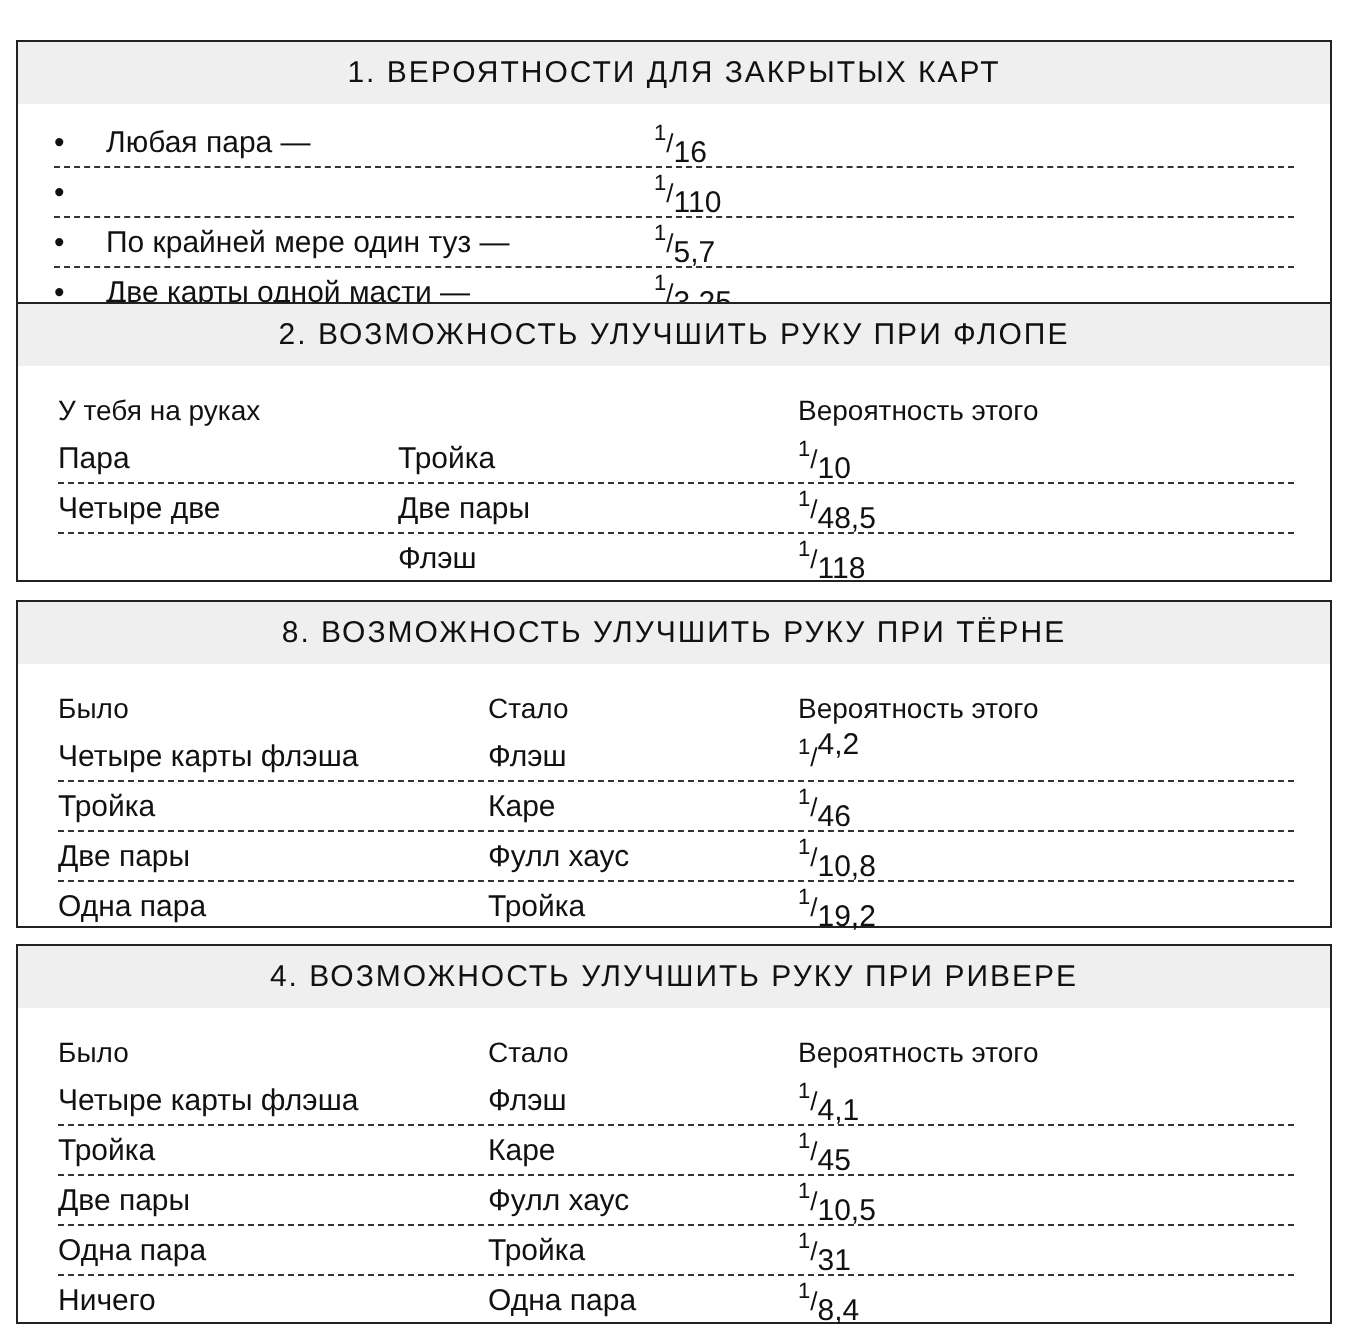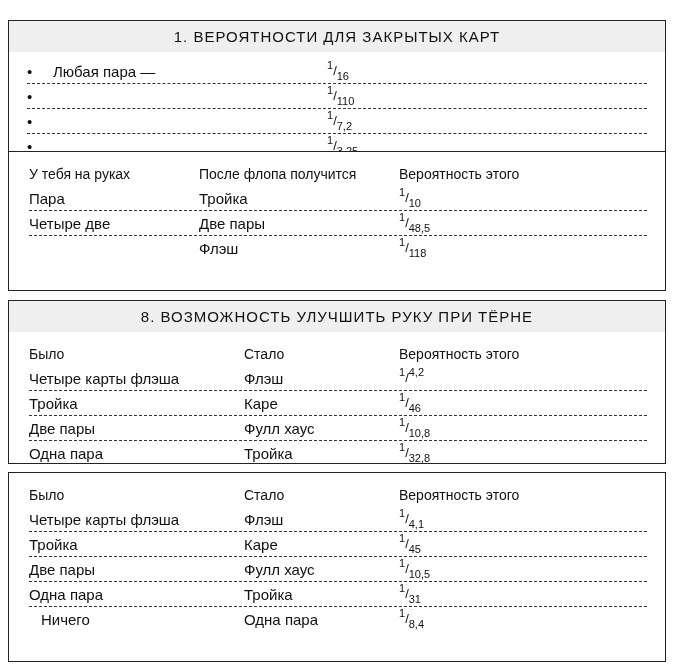--- a/index.html
+++ b/index.html
@@ -6,21 +6,21 @@
   .page { width:677px; height:666px; position:relative; }
   .box { position:absolute; left:8px; width:656px; border:1.5px solid #222; background:#fff; }
   .box-head { background:#efefef; text-align:center; font-size:15px; letter-spacing:1px; height:31px; line-height:31px; }
   .box-body { padding:4px 0 0 0; }
   .row { position:relative; height:24px; font-size:15px; }
   .row.dashed { border-bottom:1px dashed #333; }
   .rowline { margin-left:18px; margin-right:18px; }
   .c { position:absolute; top:4px; }
   .frac { font-size:13px; }
   .frac .num { position:relative; top:-6px; font-size:11px; }
-  .frac .den { position:relative; top:5px; font-size:11px; }
+  .frac .den { position:relative; top:5px; font-size:15px; }
   .frac .den.up { top:-6px; }
   .hdr { font-size:14px; }
 </style>
 </head>
 <body>
 
 <div class="page">
 
   <div class="box" style="top:20px;height:138px;">
     <div class="box-head">1. ВЕРОЯТНОСТИ ДЛЯ ЗАКРЫТЫХ КАРТ</div>
@@ -29,34 +29,36 @@
         <span class="c" style="left:0">•</span>
         <span class="c" style="left:26px">Любая пара —</span>
         <span class="c frac" style="left:300px"><span class="num">1</span><span>/</span><span class="den">16</span></span>
       </div>
       <div class="row dashed">
         <span class="c" style="left:0">•</span>
         <span class="c frac" style="left:300px"><span class="num">1</span><span>/</span><span class="den">110</span></span>
       </div>
       <div class="row dashed">
         <span class="c" style="left:0">•</span>
-        <span class="c frac" style="left:300px"><span class="num">1</span><span>/</span><span class="den">7,2</span></span>
+        <span class="c" style="left:26px">По крайней мере один туз —</span>
+        <span class="c frac" style="left:300px"><span class="num">1</span><span>/</span><span class="den">5,7</span></span>
       </div>
       <div class="row">
         <span class="c" style="left:0">•</span>
+        <span class="c" style="left:26px">Две карты одной масти —</span>
         <span class="c frac" style="left:300px"><span class="num">1</span><span>/</span><span class="den">3,25</span></span>
       </div>
     </div>
   </div>
 
   <div class="box" style="top:151px;height:138px;">
+    <div class="box-head">2. ВОЗМОЖНОСТЬ УЛУЧШИТЬ РУКУ ПРИ ФЛОПЕ</div>
     <div class="box-body rowline" style="margin-left:20px;margin-top:6px;">
       <div class="row hdr">
         <span class="c" style="left:0">У тебя на руках</span>
-        <span class="c" style="left:170px">После флопа получится</span>
         <span class="c" style="left:370px">Вероятность этого</span>
       </div>
       <div class="row dashed">
         <span class="c" style="left:0">Пара</span>
         <span class="c" style="left:170px">Тройка</span>
         <span class="c frac" style="left:370px"><span class="num">1</span><span>/</span><span class="den">10</span></span>
       </div>
       <div class="row dashed">
         <span class="c" style="left:0">Четыре две</span>
         <span class="c" style="left:170px">Две пары</span>
@@ -88,26 +90,27 @@
         <span class="c frac" style="left:370px"><span class="num">1</span><span>/</span><span class="den">46</span></span>
       </div>
       <div class="row dashed">
         <span class="c" style="left:0">Две пары</span>
         <span class="c" style="left:215px">Фулл хаус</span>
         <span class="c frac" style="left:370px"><span class="num">1</span><span>/</span><span class="den">10,8</span></span>
       </div>
       <div class="row">
         <span class="c" style="left:0">Одна пара</span>
         <span class="c" style="left:215px">Тройка</span>
-        <span class="c frac" style="left:370px"><span class="num">1</span><span>/</span><span class="den">32,8</span></span>
+        <span class="c frac" style="left:370px"><span class="num">1</span><span>/</span><span class="den">19,2</span></span>
       </div>
     </div>
   </div>
 
   <div class="box" style="top:472px;height:188px;">
+    <div class="box-head">4. ВОЗМОЖНОСТЬ УЛУЧШИТЬ РУКУ ПРИ РИВЕРЕ</div>
     <div class="box-body rowline" style="margin-left:20px;margin-top:6px;">
       <div class="row hdr">
         <span class="c" style="left:0">Было</span>
         <span class="c" style="left:215px">Стало</span>
         <span class="c" style="left:370px">Вероятность этого</span>
       </div>
       <div class="row dashed">
         <span class="c" style="left:0">Четыре карты флэша</span>
         <span class="c" style="left:215px">Флэш</span>
         <span class="c frac" style="left:370px"><span class="num">1</span><span>/</span><span class="den">4,1</span></span>
@@ -121,20 +124,20 @@
         <span class="c" style="left:0">Две пары</span>
         <span class="c" style="left:215px">Фулл хаус</span>
         <span class="c frac" style="left:370px"><span class="num">1</span><span>/</span><span class="den">10,5</span></span>
       </div>
       <div class="row dashed">
         <span class="c" style="left:0">Одна пара</span>
         <span class="c" style="left:215px">Тройка</span>
         <span class="c frac" style="left:370px"><span class="num">1</span><span>/</span><span class="den">31</span></span>
       </div>
       <div class="row">
-        <span class="c" style="left:12px">Ничего</span>
+        <span class="c" style="left:0">Ничего</span>
         <span class="c" style="left:215px">Одна пара</span>
         <span class="c frac" style="left:370px"><span class="num">1</span><span>/</span><span class="den">8,4</span></span>
       </div>
     </div>
   </div>
 
 </div>
 
 </body></html>

